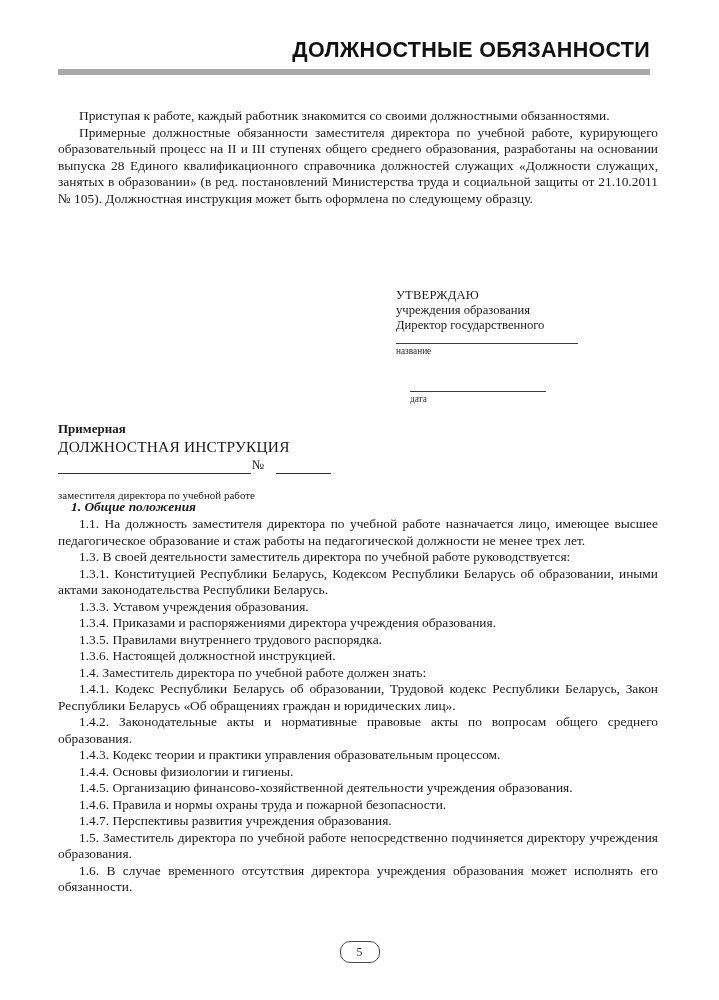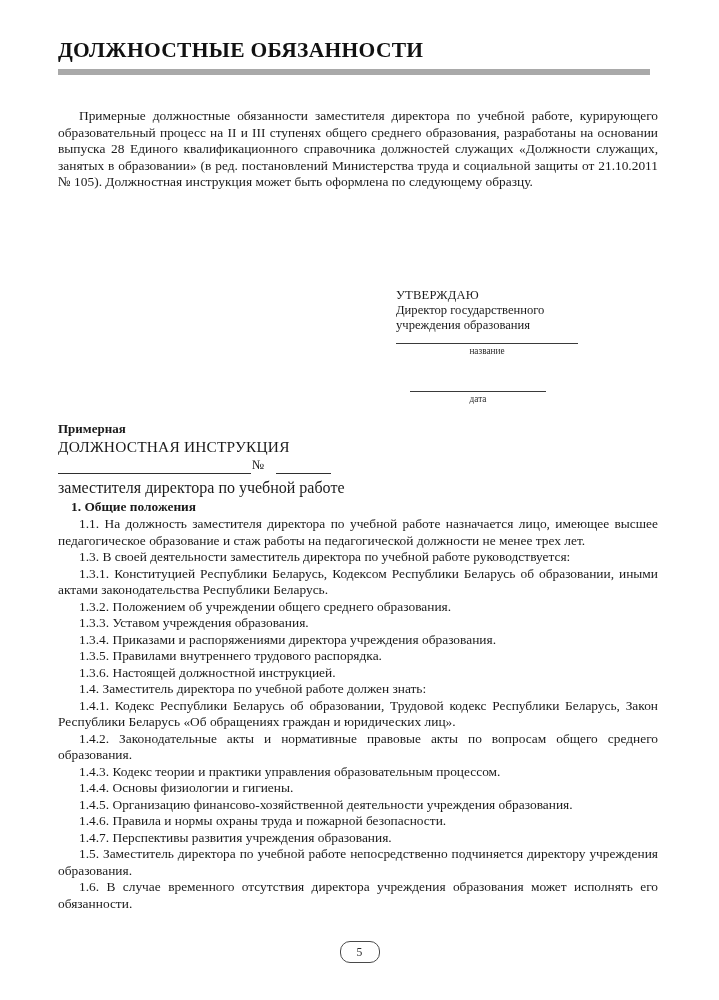--- a/index.html
+++ b/index.html
@@ -23,22 +23,22 @@
     width: 719px;
     height: 1000px;
   }
 
   
   .doc-title {
     position: absolute;
     left: 58px;
     top: 38px;
     width: 592px;
-    text-align: left;
-    font-family: Liberation Serif, serif;
+    text-align: right;
+    font-family: Liberation Sans, sans-serif;
     font-weight: bold;
     font-size: 21.5px;
     letter-spacing: 0.3px;
     color: #111111;
     white-space: nowrap;
   }
   .title-rule {
     position: absolute;
     left: 58px;
     top: 69px;
@@ -85,21 +85,20 @@
     position: absolute;
     top: 0;
   }
   .sigfield .rule {
     border-top: 1px solid #3a3a3a;
     height: 0;
     width: 100%;
   }
   .sigfield .cap {
     display: block;
-    text-align: center;
     font-size: 9.3px;
     line-height: 12px;
     padding-top: 1px;
     color: #2b2b2b;
   }
   .sf-name   { left: 0;   width: 182px; }
   .sf-sign   { left: 0;   width: 136px; }
   .sf-init   { left: 146px; width: 120px; }
   .sf-date   { left: 14px;   width: 136px; margin-top: 13px; }
 
@@ -134,33 +133,34 @@
   }
   .numline .nseg.left  { left: 0;    width: 193px; }
   .numline .nseg.right { left: 218px; width: 55px; }
   .numline .nlabel {
     position: absolute;
     left: 194px;
     bottom: 1px;
     font-size: 13px;
   }
   .instr .rolename {
-    font-size: 16px;
+    font-size: 11px;
     line-height: 17px;
-    margin-top: 5px;
+    margin-top: 13px;
   }
 
   
   .section1 { top: 498px; }
   h2.sec-head {
     margin: 0 0 1px 0;
     font-size: 13.4px;
     font-weight: bold;
     line-height: 17px;
     text-indent: 13px;
+    font-style: italic;
   }
 
   
   .pagenum {
     position: absolute;
     left: 50%;
     transform: translateX(-50%);
     top: 941px;
     width: 38px;
     height: 20px;
@@ -176,27 +176,28 @@
 </style>
 </head>
 <body>
 
 <div class="page">
 
   <div class="doc-title">ДОЛЖНОСТНЫЕ ОБЯЗАННОСТИ</div>
   <div class="title-rule"></div>
 
   <div class="body-col intro">
+    <p class="para">Приступая к работе, каждый работник знакомится со своими должностными обязанностями.</p>
     <p class="para">Примерные должностные обязанности заместителя директора по учебной работе, курирующего образовательный процесс на II и III ступенях общего среднего образования, разработаны на основании выпуска 28 Единого квалификационного справочника должностей служащих «Должности служащих, занятых в образовании» (в ред. постановлений Министерства труда и социальной защиты от 21.10.2011 № 105). Должностная инструкция может быть оформлена по следующему образцу.</p>
   </div>
 
   <div class="approval">
     <div class="ln caps">УТВЕРЖДАЮ</div>
+    <div class="ln">учреждения образования</div>
     <div class="ln">Директор государственного</div>
-    <div class="ln">учреждения образования</div>
 
     <div class="sigrow">
       <div class="sigfield sf-name">
         <div class="rule"></div>
         <span class="cap">название</span>
       </div>
     </div>
 
 
     <div class="sigrow">
@@ -217,21 +218,20 @@
     </div>
     <div class="rolename">заместителя директора по учебной работе</div>
   </div>
 
   <div class="body-col section1">
     <h2 class="sec-head">1. Общие положения</h2>
     <div>
         <p class="para">1.1. На должность заместителя директора по учебной работе назначается лицо, имеющее высшее педагогическое образование и стаж работы на педагогической должности не менее трех лет.</p>
         <p class="para">1.3. В своей деятельности заместитель директора по учебной работе руководствуется:</p>
         <p class="para">1.3.1. Конституцией Республики Беларусь, Кодексом Республики Беларусь об образовании, иными актами законодательства Республики Беларусь.</p>
-        <p class="para">1.3.2. Положением об учреждении общего среднего образования.</p>
         <p class="para">1.3.3. Уставом учреждения образования.</p>
         <p class="para">1.3.4. Приказами и распоряжениями директора учреждения образования.</p>
         <p class="para">1.3.5. Правилами внутреннего трудового распорядка.</p>
         <p class="para">1.3.6. Настоящей должностной инструкцией.</p>
         <p class="para">1.4. Заместитель директора по учебной работе должен знать:</p>
         <p class="para">1.4.1. Кодекс Республики Беларусь об образовании, Трудовой кодекс Республики Беларусь, Закон Республики Беларусь «Об обращениях граждан и юридических лиц».</p>
         <p class="para">1.4.2. Законодательные акты и нормативные правовые акты по вопросам общего среднего образования.</p>
         <p class="para">1.4.3. Кодекс теории и практики управления образовательным процессом.</p>
         <p class="para">1.4.4. Основы физиологии и гигиены.</p>
         <p class="para">1.4.5. Организацию финансово-хозяйственной деятельности учреждения образования.</p>

